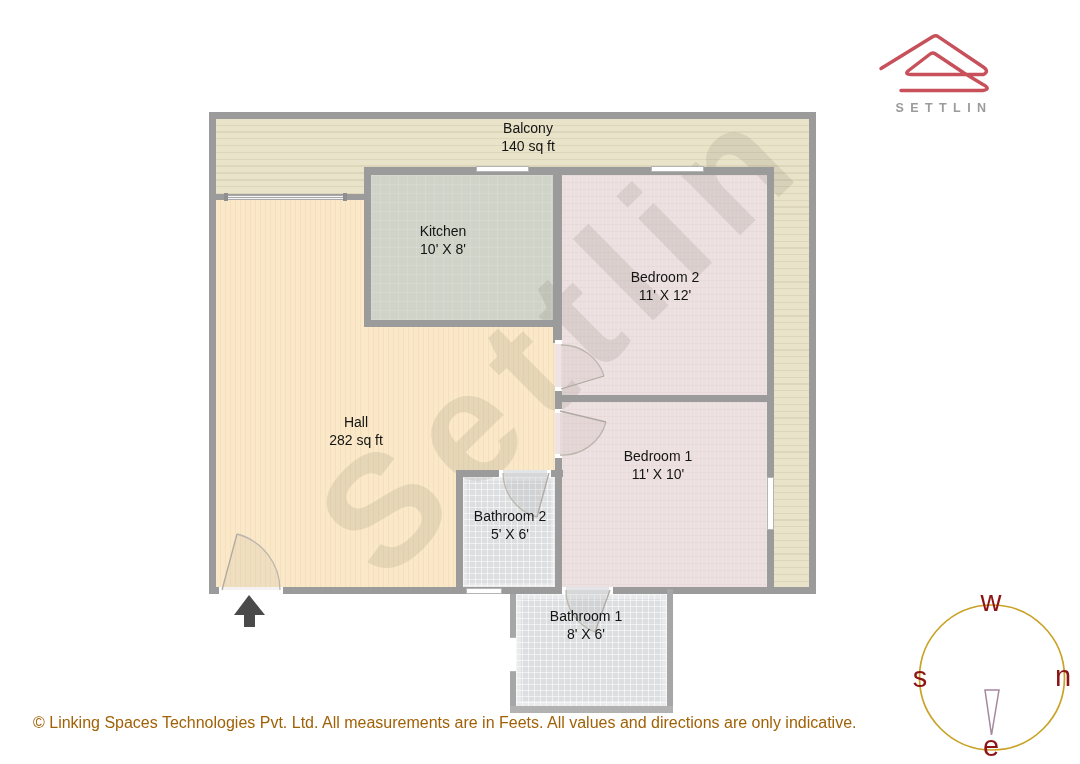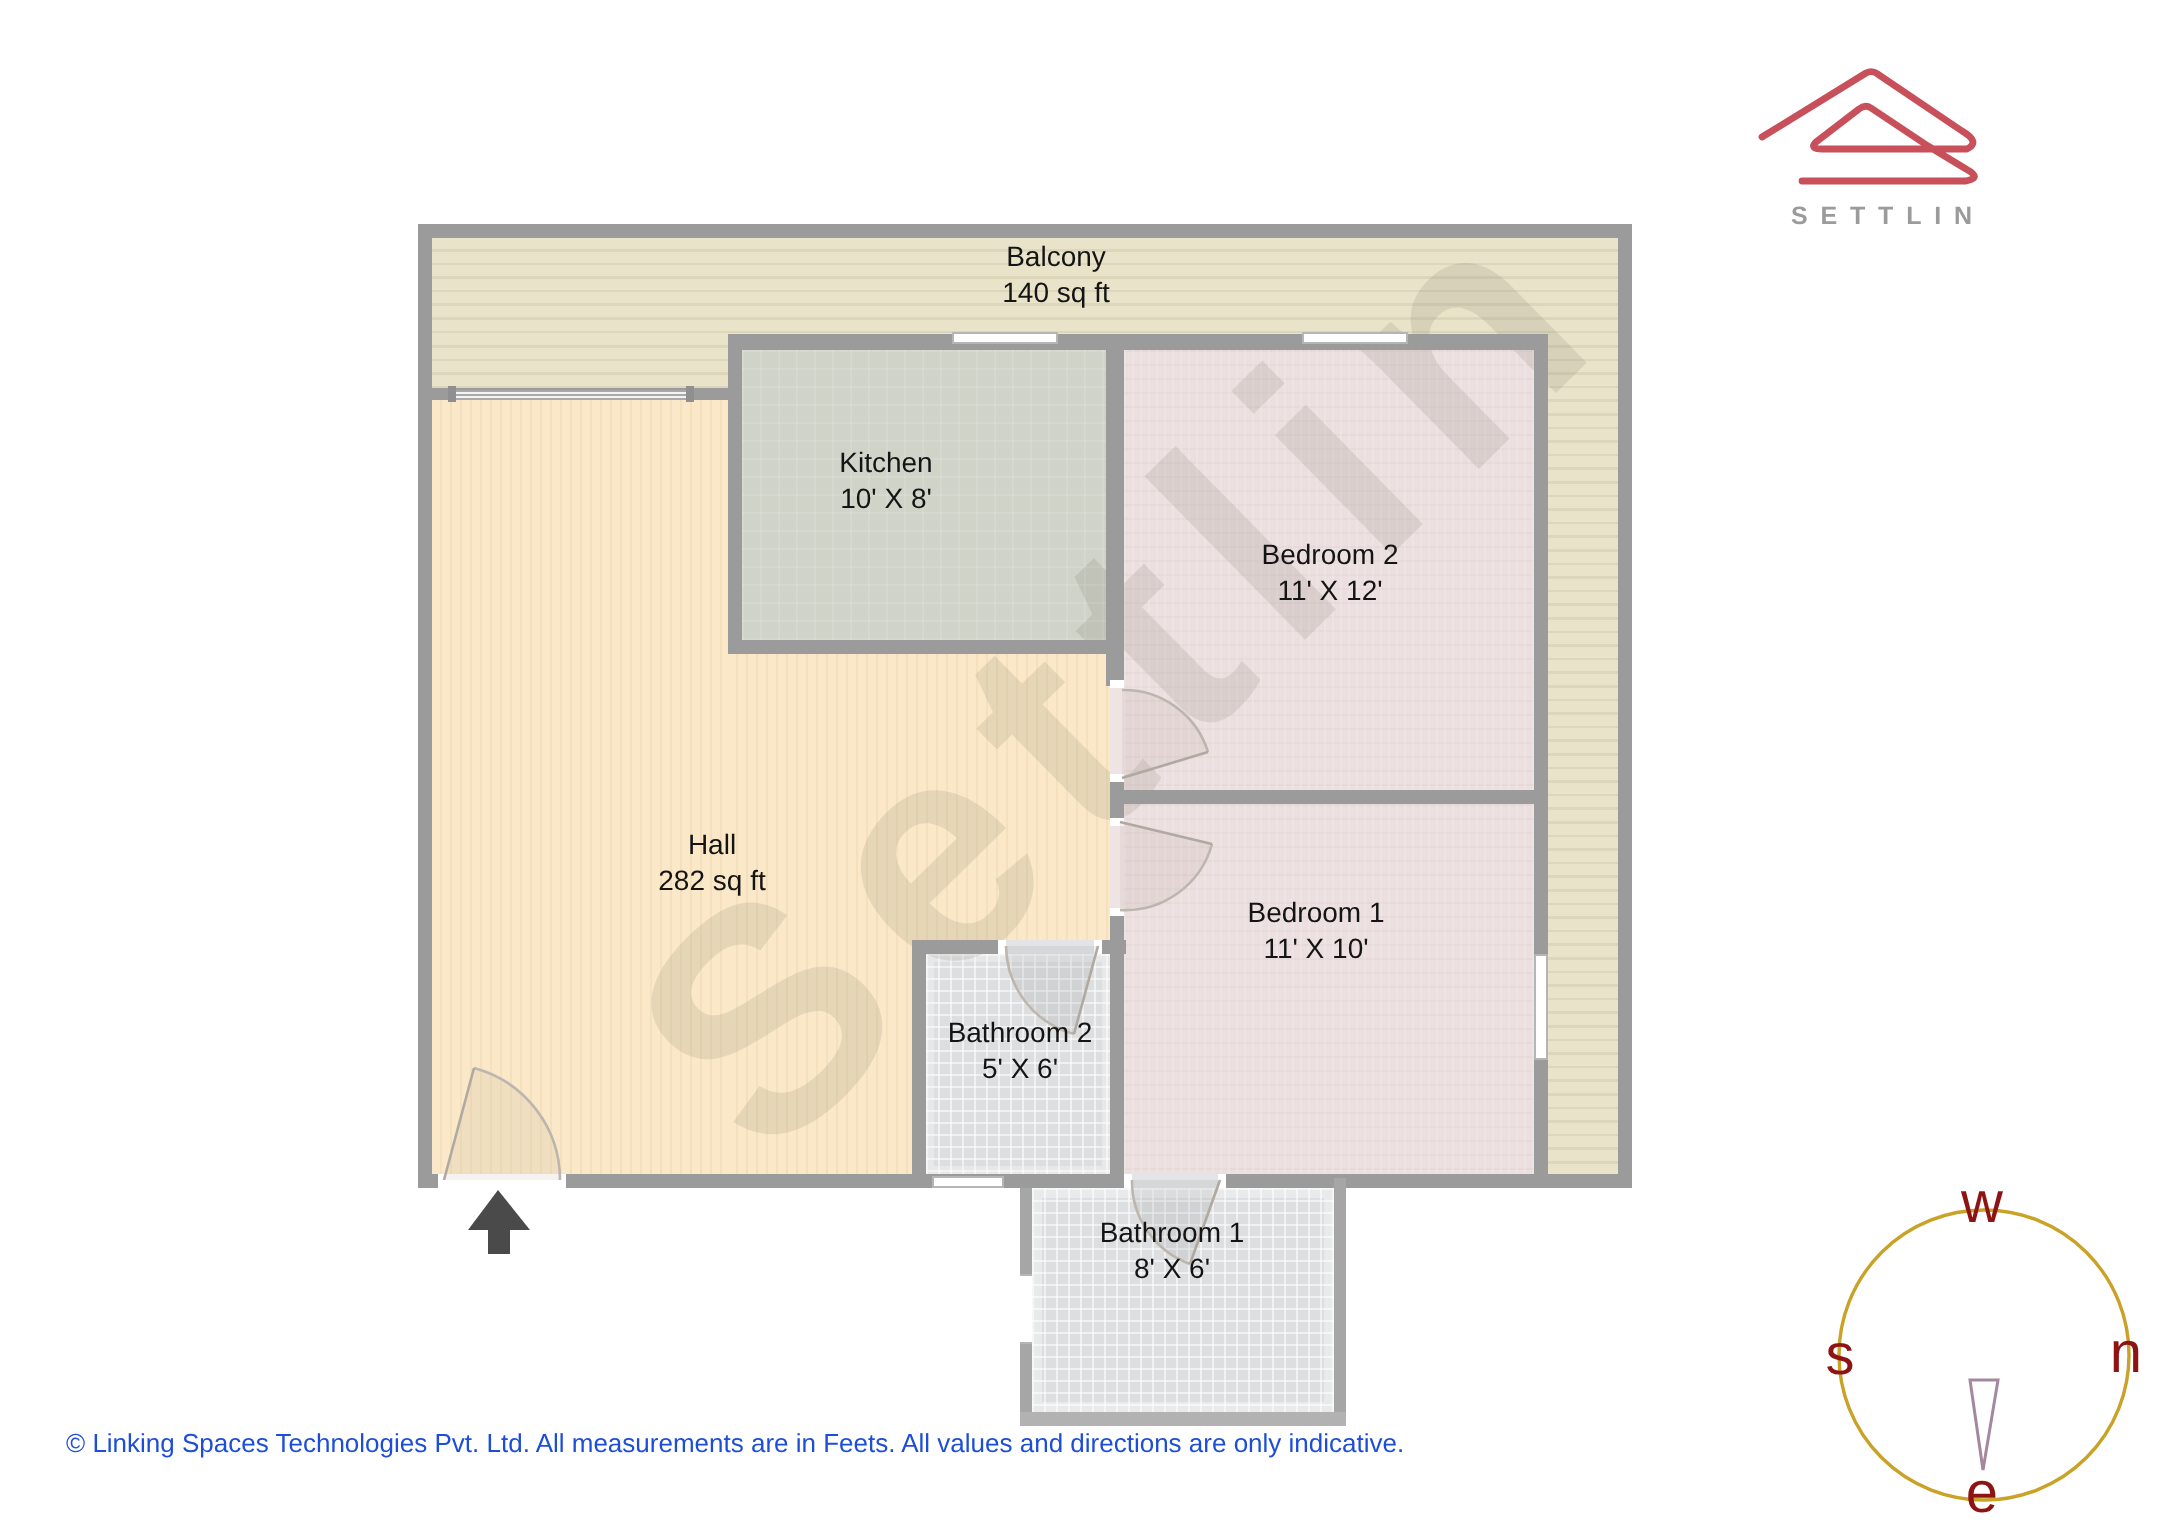--- a/index.html
+++ b/index.html
@@ -184,15 +184,15 @@
 
   <svg class="abs" style="left:900px;top:580px;" width="180" height="184" viewBox="900 580 180 184">
     <circle cx="992" cy="677.5" r="72.5" fill="none" stroke="#c9a227" stroke-width="1.7"></circle>
     <path d="M985,690 L999,690 L991.5,735 Z" fill="#ffffff" stroke="#a5889e" stroke-width="1.5"></path>
     <text x="991" y="611" text-anchor="middle" font-family="Liberation Sans, sans-serif" font-size="29" fill="#8e1414">w</text>
     <text x="1063" y="686" text-anchor="middle" font-family="Liberation Sans, sans-serif" font-size="29" fill="#8e1414">n</text>
     <text x="920" y="687" text-anchor="middle" font-family="Liberation Sans, sans-serif" font-size="29" fill="#8e1414">s</text>
     <text x="991" y="756" text-anchor="middle" font-family="Liberation Sans, sans-serif" font-size="29" fill="#8e1414">e</text>
   </svg>
 
-  <div class="abs" style="left:33px;top:714px;font-size:13px;color:#1d4ed8;">© Linking Spaces Technologies Pvt. Ltd. All measurements are in Feets. All values and directions are only indicative.</div>
+  <div class="abs" style="left:33px;top:714px;font-size:16px;color:#a16207;">© Linking Spaces Technologies Pvt. Ltd. All measurements are in Feets. All values and directions are only indicative.</div>
 
 </div>
 
 </body></html>

